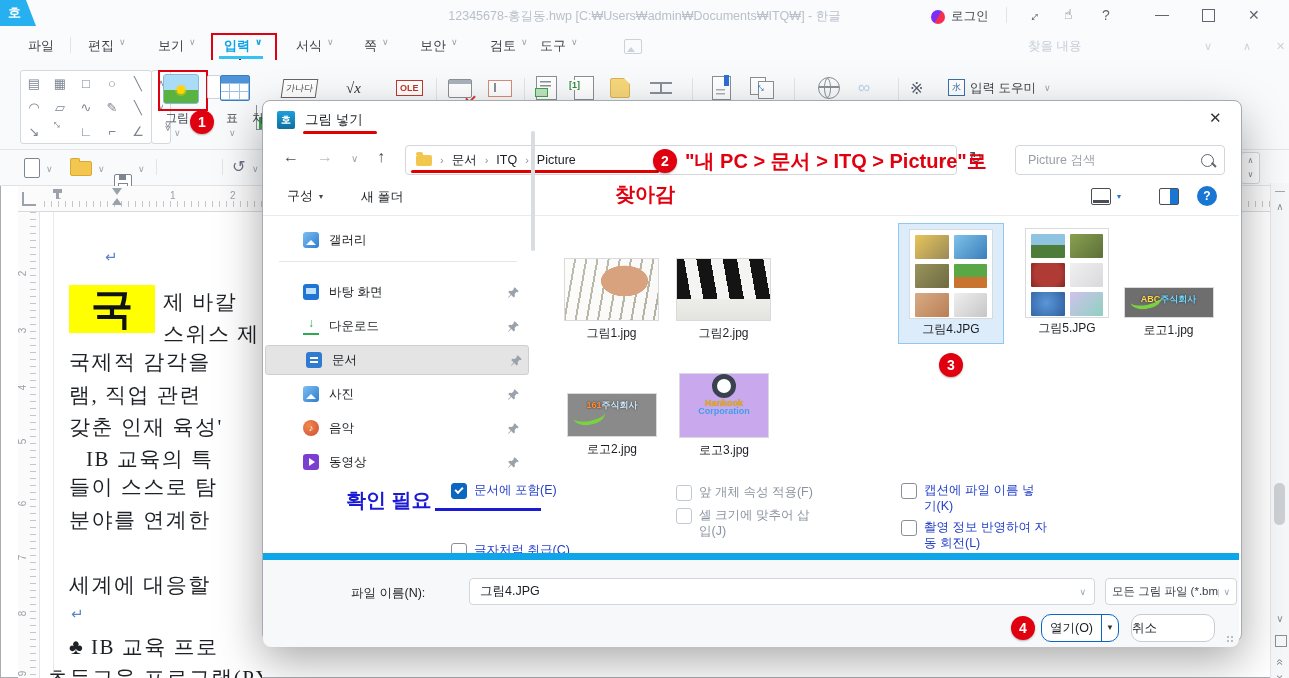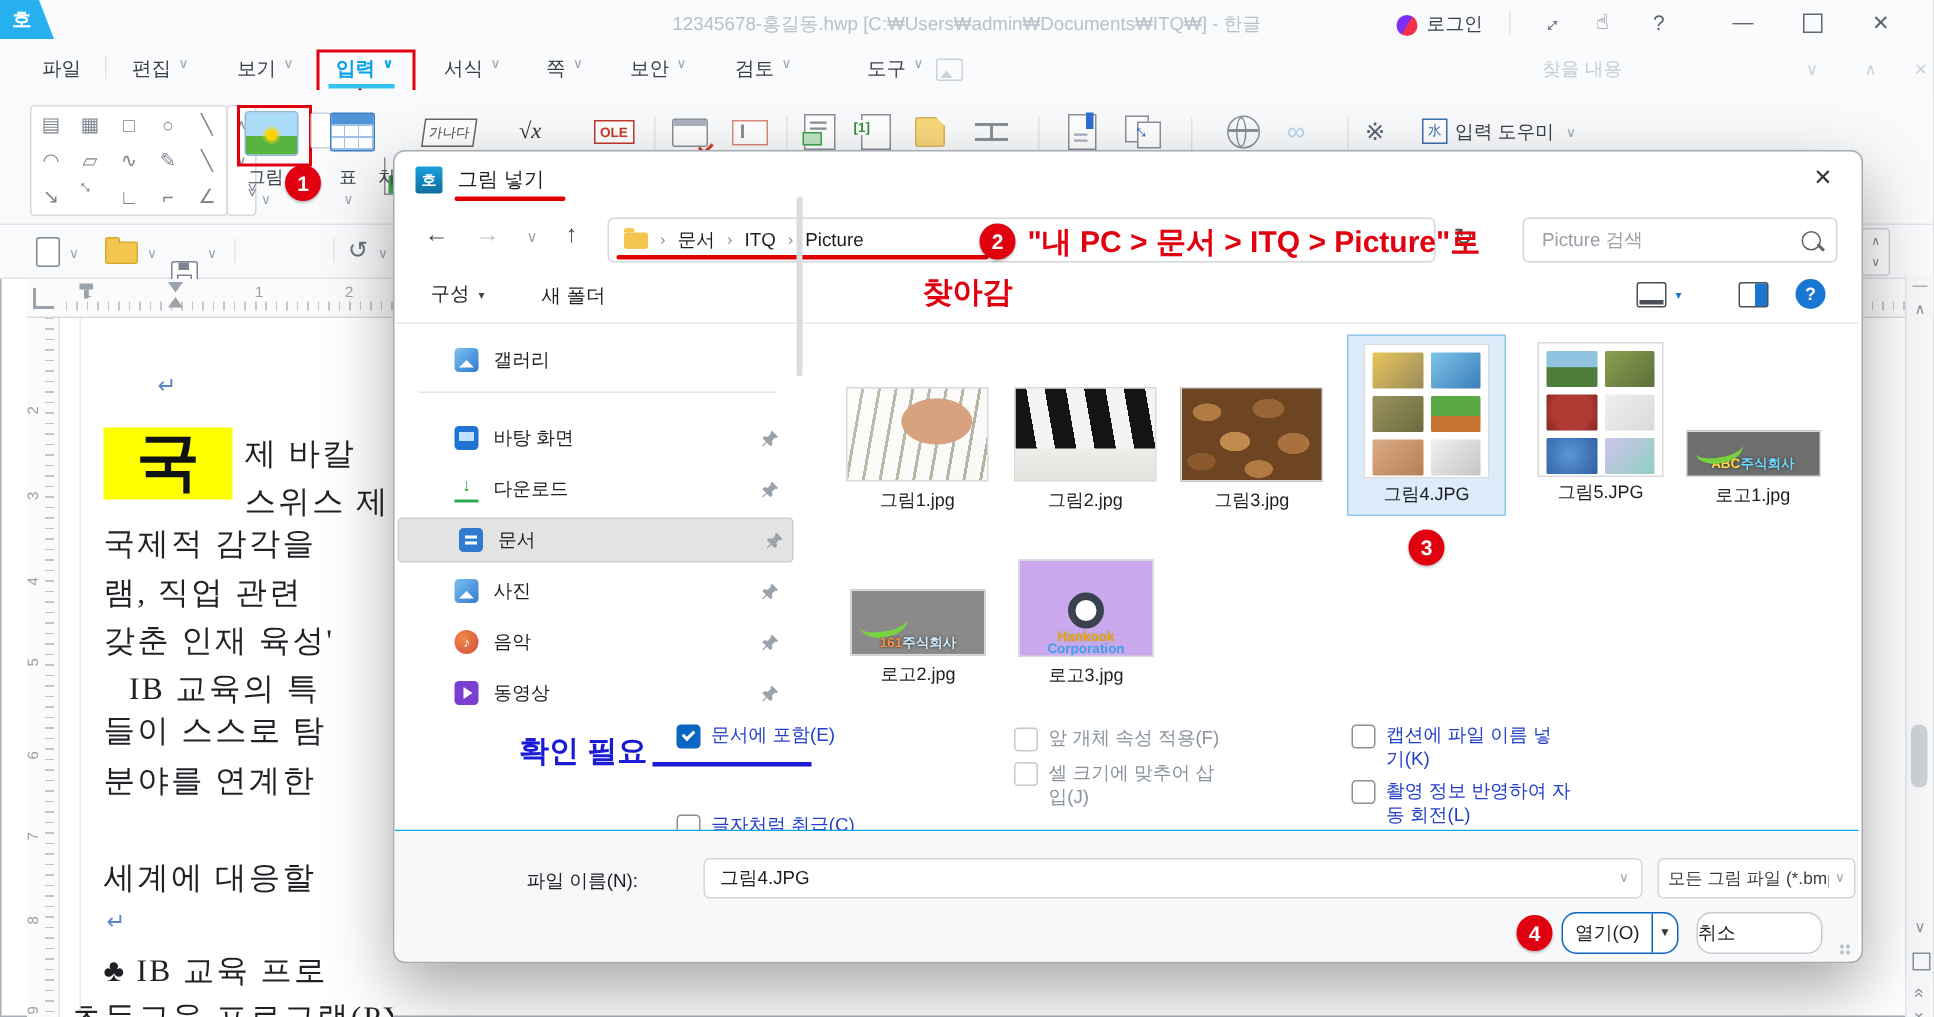--- a/index.html
+++ b/index.html
@@ -167,37 +167,37 @@
      radial-gradient(16px 10px at 55% 88%,#b07a42 58%,transparent 60%),
      #6e4522}
   .clip{display:grid;grid-template-columns:1fr 1fr;gap:5px;padding:5px;background:#fff}
   .clip i{height:24px;border-radius:1px}
   .c1a{background:linear-gradient(135deg,#e8c55a,#9a8a5a)} .c1b{background:linear-gradient(135deg,#7ec3e8,#3a7dbb)}
   .c1c{background:linear-gradient(135deg,#9a945e,#6e6a40)} .c1d{background:linear-gradient(180deg,#5aa845 55%,#c8732f 56%)}
   .c1e{background:linear-gradient(135deg,#d8ab85,#b97f55)} .c1f{background:linear-gradient(135deg,#efefef,#c6c6c6)}
   .c2a{background:linear-gradient(180deg,#8fc3e0 45%,#4e7d3a 46%)} .c2b{background:linear-gradient(135deg,#8aa04e,#5c703a)}
   .c2c{background:radial-gradient(circle at 50% 45%,#b03a34 60%,#7e2722)} .c2d{background:linear-gradient(135deg,#f0f0ee,#d9d9de)}
   .c2e{background:radial-gradient(circle at 45% 45%,#5a97d8,#2f5f9e)} .c2f{background:linear-gradient(135deg,#cfc3ec,#8fd0c0)}
-  .logo{position:relative;display:flex;flex-direction:column;align-items:center;justify-content:flex-end;overflow:hidden}
+  .logo{position:relative;display:flex;flex-direction:column;align-items:center;justify-content:flex-start;overflow:hidden}
   .art-logo1{background:#6e6e6e} .art-logo2{background:#8a8a8a} .art-logo3{background:#c9a8ee}
   .swoosh{position:absolute;left:5px;top:2px;width:32px;height:15px;border-bottom:4px solid #79d23f;border-radius:50%;transform:rotate(-10deg)}
   .lga{font-size:9px;font-weight:bold;color:#ffd84a;text-shadow:0 0 2px #222}
   .lgb{font-size:9px;font-weight:bold;color:#6fd8ff;text-shadow:0 0 2px #222}
   .lg2a{color:#ff8c3a} .lg2b{color:#cfe8fa}
   .emblem{width:24px;height:24px;border:5px solid #39424e;border-radius:50%;box-sizing:border-box;background:#fff;margin-bottom:1px}
   .lg3a{font-size:9px;font-weight:bold;color:#f0a020;text-shadow:0 0 1px #7a4;line-height:8px}
   .lg3b{font-size:9px;font-weight:bold;color:#3f9fe8;line-height:9px}
   .selcell{background:#dcecfb;border:1px solid #90c8f0}
   
   .opt{position:absolute;display:flex;gap:7px;font-size:12.5px;line-height:16px}
   .cb{width:14px;height:14px;border:1px solid #8a8f96;border-radius:3px;background:#fff;flex:none;position:relative;margin-top:1px}
   .cb.on{background:#0b66c2;border-color:#0b66c2}
   .cb.on::after{content:"";position:absolute;left:3px;top:3px;width:6px;height:3px;border-left:2px solid #fff;border-bottom:2px solid #fff;transform:rotate(-45deg)}
   .optblue{color:#2440c8} .optgray{color:#8a93a0}
-  .bstrip{position:absolute;left:0;top:452px;width:976px;height:87px;background:#f7f8f9;border-top:1px solid #0ea5e9;border-radius:0 0 8px 8px}
+  .bstrip{position:absolute;left:0;top:452px;width:976px;height:87px;background:#f7f8f9;border-top:7px solid #0ea5e9;border-radius:0 0 8px 8px}
   .fld{font-size:12.5px;color:#1b1e22}
   .btn{border:1px solid #c8ccd1;border-radius:10px;background:#fff;font-size:12.5px;color:#1b1e22;display:flex;align-items:center;justify-content:flex-start;box-sizing:border-box}
   .btn-open{border:1.5px solid #0b66c2}
   .redline{background:#e10000;height:3px;border-radius:2px}
   .anntext{color:#e1000f;font-weight:bold;font-size:20px}
   .blueann{color:#1b1bd6;font-weight:bold;font-size:20px}
   .grip{position:absolute;right:5px;bottom:4px;width:8px;height:8px;
      background:radial-gradient(circle,#b9bec4 1px,transparent 1.5px) 0 0/4px 4px}
 </style>
 </head>
@@ -250,21 +250,21 @@
       <span class="chev">∨</span>
     </div>
   <div class="a mi" style="left:420px;top:7px">
       <span>보안</span>
       <span class="chev">∨</span>
     </div>
   <div class="a mi" style="left:490px;top:7px">
       <span>검토</span>
       <span class="chev">∨</span>
     </div>
-  <div class="a mi" style="left:578px;top:7px">
+  <div class="a mi" style="left:540px;top:7px">
       <span>도구</span>
       <span class="chev">∨</span>
     </div>
   <div class="a grayic" style="left:624px;top:9px"></div>
   <div class="a findtxt" style="left:1028px;top:8px">찾을 내용</div>
   <div class="a findic" style="left:1204px;top:10px">∨</div>
   <div class="a findic" style="left:1243px;top:10px">∧</div>
   <div class="a findic" style="left:1276px;top:10px">✕</div>
 </div>
 
@@ -542,24 +542,20 @@
   </div>
 
   <div class="fcell" style="left:286px;top:157px;width:125px">
     <div class="fimg art-kb" style="width:95px;height:63px"></div>
     <div class="flabel">그림1.jpg</div>
   </div>
   <div class="fcell" style="left:398px;top:157px;width:125px">
     <div class="fimg art-piano" style="width:95px;height:63px"></div>
     <div class="flabel">그림2.jpg</div>
   </div>
-  <div class="fcell" style="left:509px;top:157px;width:125px">
-    <div class="fimg art-coffee" style="width:95px;height:63px"></div>
-    <div class="flabel">그림3.jpg</div>
-  </div>
   <div class="fcell selcell" style="left:635px;top:122px;width:104px;height:119px">
     <div class="fimg clip" style="width:84px;height:90px;margin-top:5px">
       <i class="c1a"></i>
         <i class="c1b"></i>
         <i class="c1c"></i>
         <i class="c1d"></i>
         <i class="c1e"></i>
         <i class="c1f"></i>
     </div>
     <div class="flabel" style="margin-top:2px">그림4.JPG</div>

